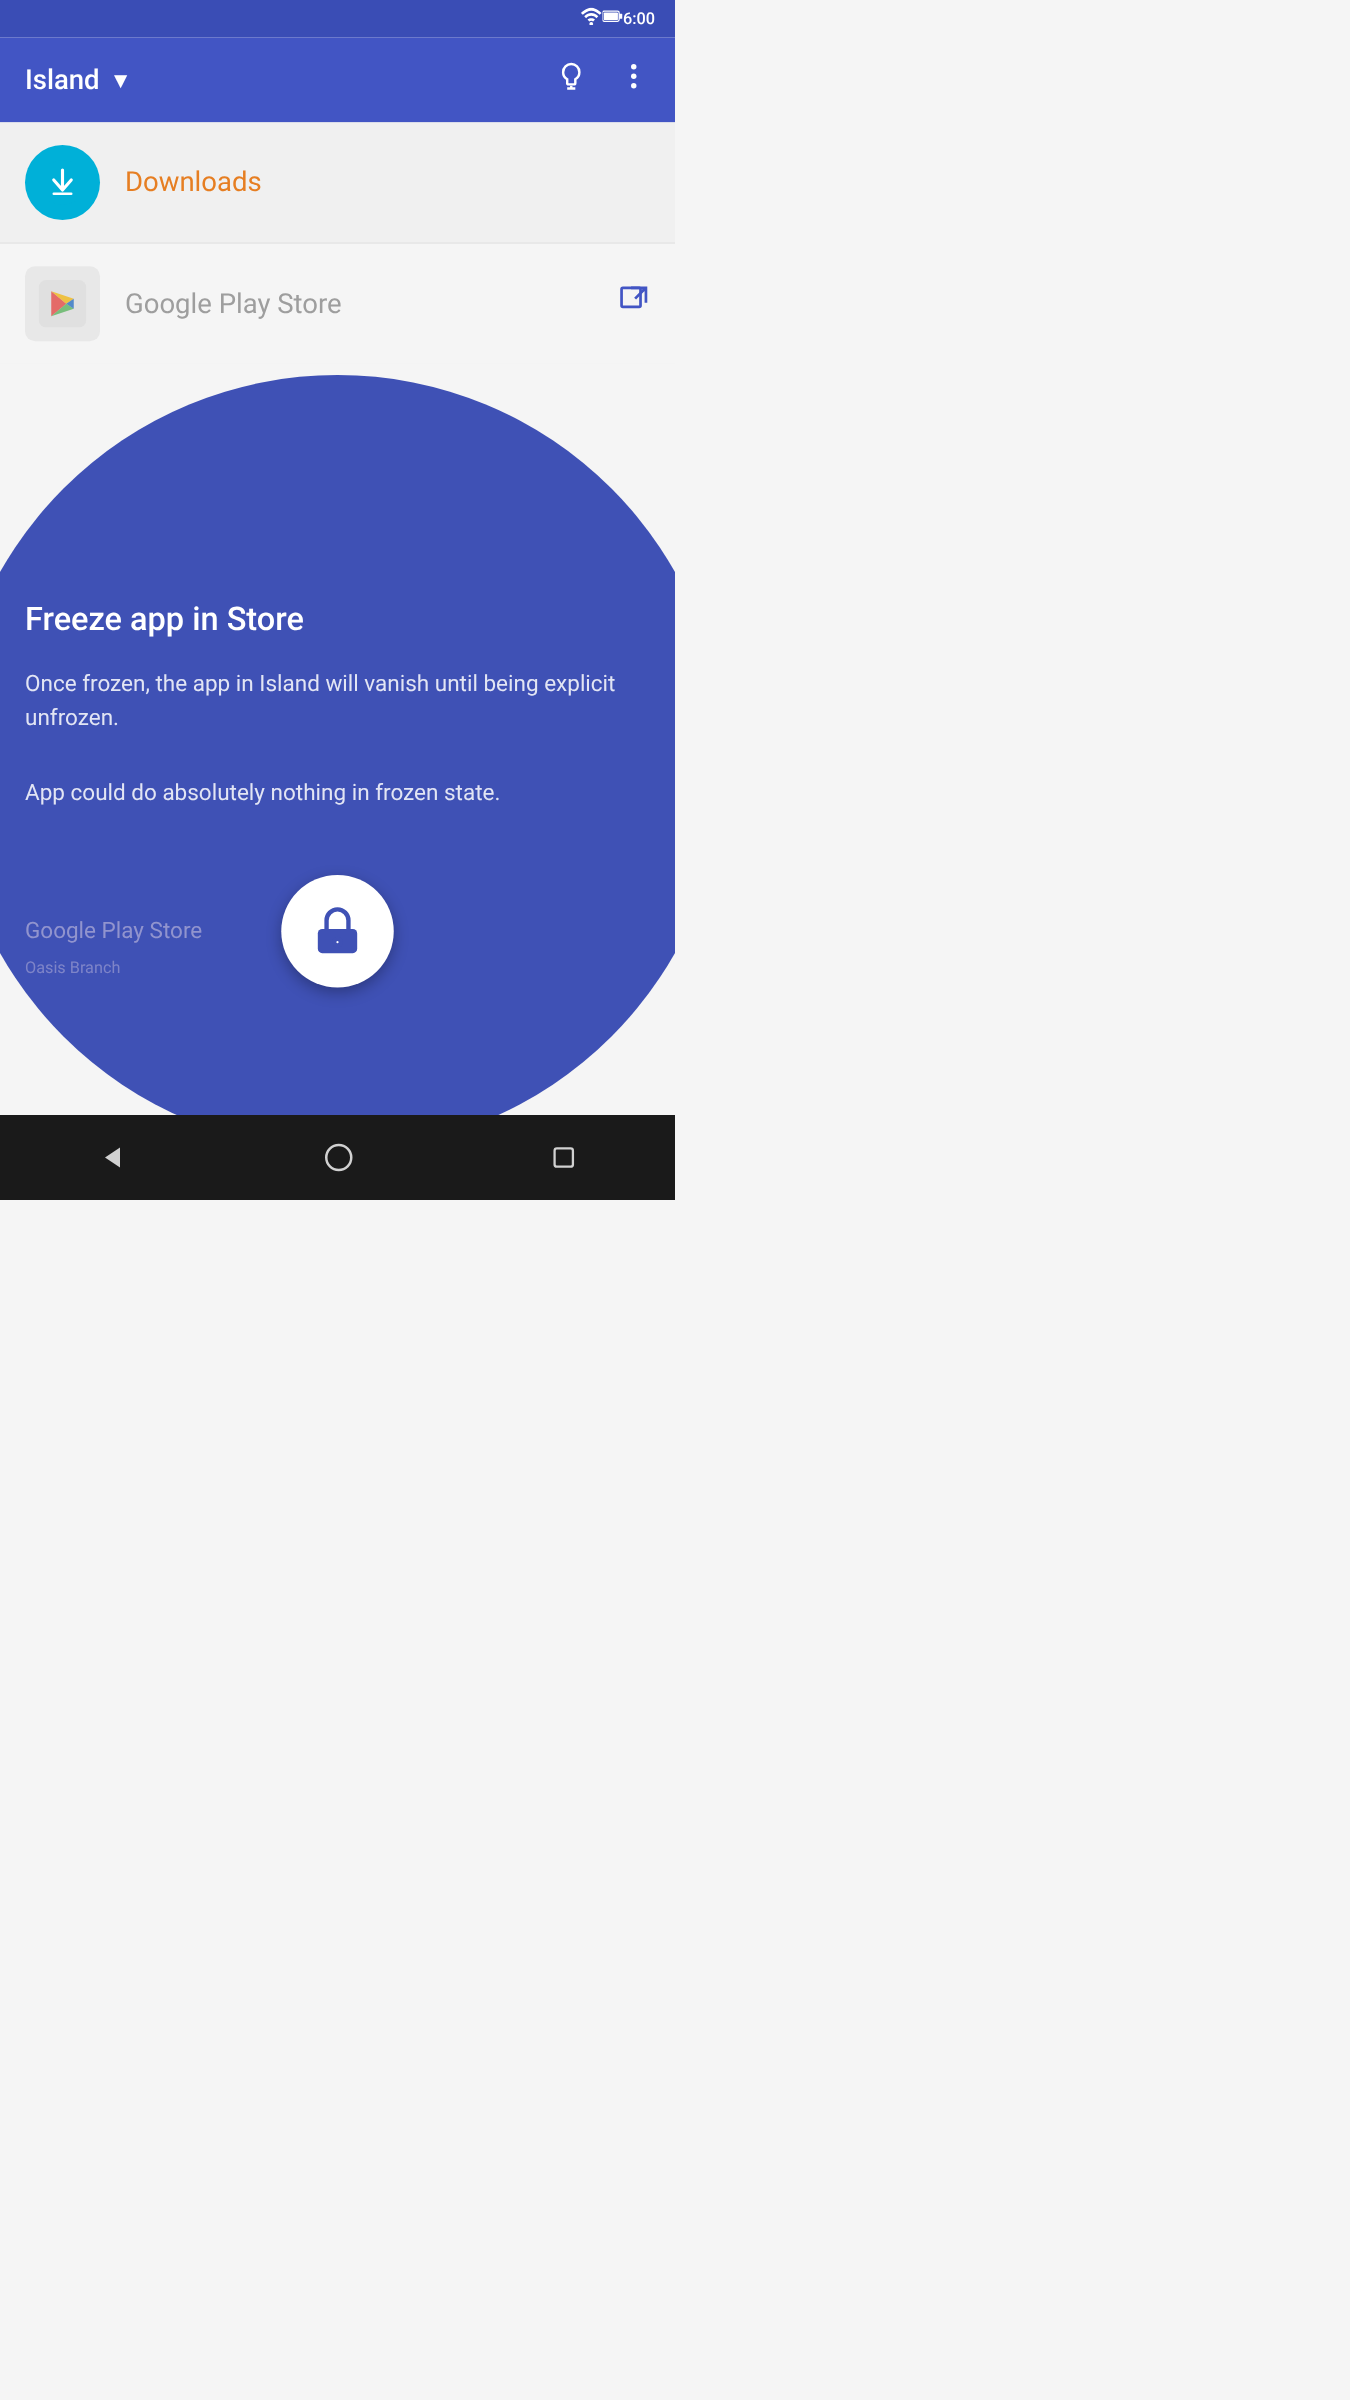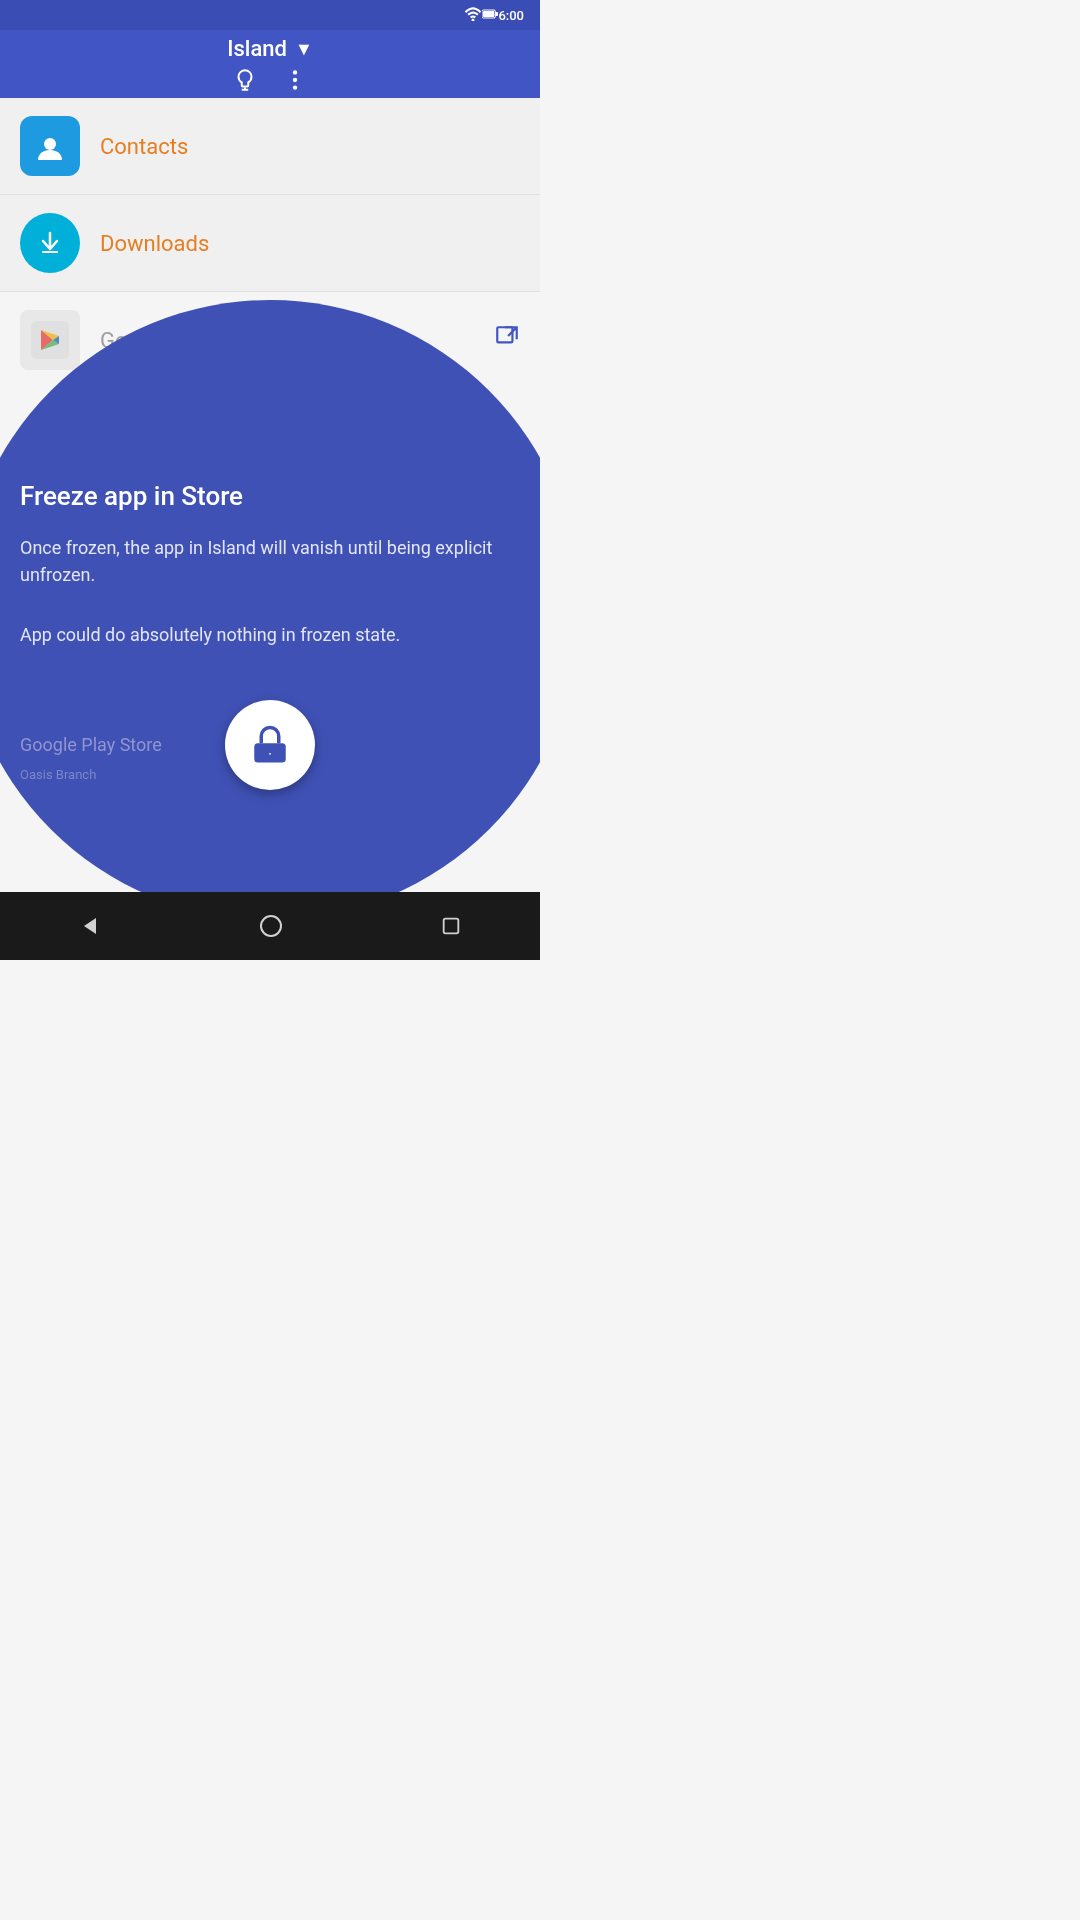--- a/index.html
+++ b/index.html
@@ -41,21 +41,20 @@
       font-size: 13px;
     }
 
     
     .app-bar {
       height: 68px;
       background: #4255c4;
       display: flex;
       align-items: center;
       padding: 0 20px;
-      flex-direction: column;
     }
 
     .app-bar-title {
       color: white;
       font-size: 22px;
       font-weight: 500;
       flex: 1;
       display: flex;
       align-items: center;
       gap: 8px;
@@ -282,32 +281,20 @@
         <circle cx="12" cy="5" r="2"></circle>
         <circle cx="12" cy="12" r="2"></circle>
         <circle cx="12" cy="19" r="2"></circle>
       </svg>
     </span>
   </div>
 </div>
 
 <div class="app-list">
 
-  <div class="app-item">
-    <div class="app-item-icon contacts-icon">
-      <svg width="40" height="40" viewBox="0 0 40 40" fill="none">
-
-        <rect x="4" y="8" width="32" height="26" rx="3" fill="#1e9be0"></rect>
-
-        <circle cx="20" cy="18" r="6" fill="white"></circle>
-        <path d="M8 34c0-6.6 5.4-10 12-10s12 3.4 12 10" fill="white"></path>
-      </svg>
-    </div>
-    <span class="app-item-name">Contacts</span>
-  </div>
 
   <div class="app-item">
     <div class="app-item-icon downloads-icon" style="border-radius:50%; background:#00b0d8; display:flex; align-items:center; justify-content:center;">
       <svg width="36" height="36" viewBox="0 0 36 36" fill="none">
         <circle cx="18" cy="18" r="18" fill="#00b0d8"></circle>
         <path d="M18 8v14M11 16l7 8 7-8" stroke="white" stroke-width="2.5" stroke-linecap="round" stroke-linejoin="round"></path>
         <rect x="10" y="26" width="16" height="2" rx="1" fill="white"></rect>
       </svg>
     </div>
     <span class="app-item-name">Downloads</span>

